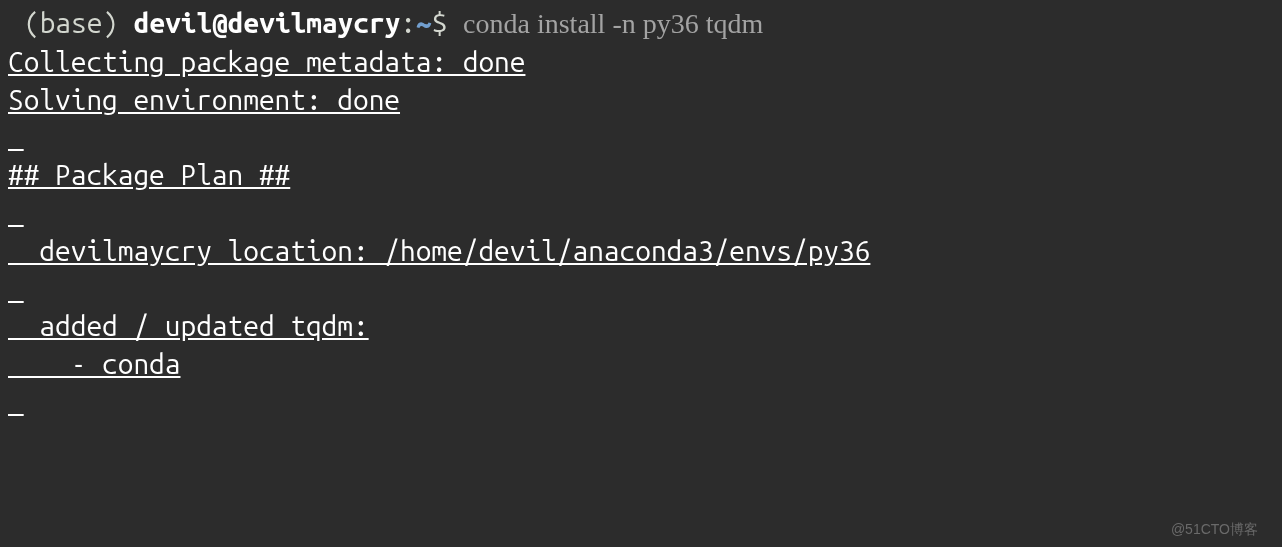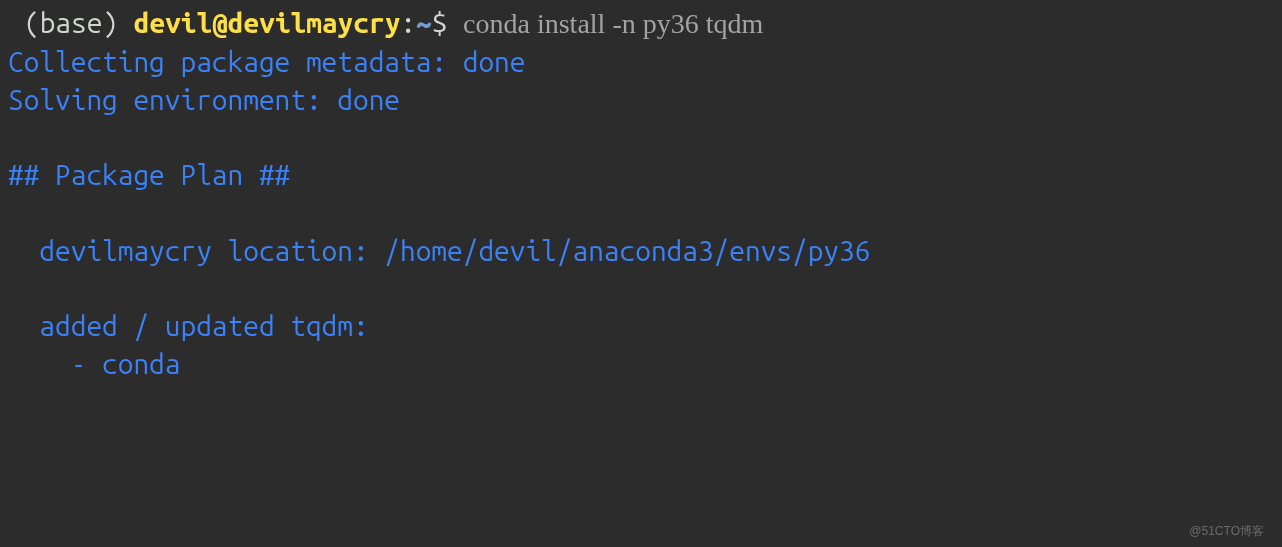--- a/index.html
+++ b/index.html
@@ -20,43 +20,44 @@
       position: relative;
     }
     .terminal-line {
       white-space: pre;
     }
     .prompt-base {
       color: #d3d7cf;
       margin-left: 16px;
     }
     .prompt-user {
-      color: #fde047;
+      color: #ffffff;
       font-weight: bold;
     }
     .prompt-path {
       color: #729fcf;
       font-weight: bold;
     }
     .prompt-dollar {
       color: #d3d7cf;
     }
     .command {
       color: #a3a3a3;
       font-family: Liberation Serif, serif;
     }
     .output {
-      color: #3b82f6;
+      color: #ffffff;
+      text-decoration: underline;
     }
     .watermark {
       position: absolute;
       bottom: 8px;
-      right: 18px;
+      right: 24px;
       color: #6a6a6a;
-      font-size: 12px;
+      font-size: 14px;
       font-family: sans-serif;
     }
   </style>
 </head>
 <body>
 
 <div class="terminal-line"><span class="prompt-base">(base) </span><span class="prompt-user">devil@devilmaycry</span><span class="prompt-dollar">:</span><span class="prompt-path">~</span><span class="prompt-dollar">$ </span><span class="command">conda install -n py36 tqdm</span></div>
 <div class="terminal-line output">Collecting package metadata: done</div>
 <div class="terminal-line output">Solving environment: done</div>
 <div class="terminal-line output">&nbsp;</div>

